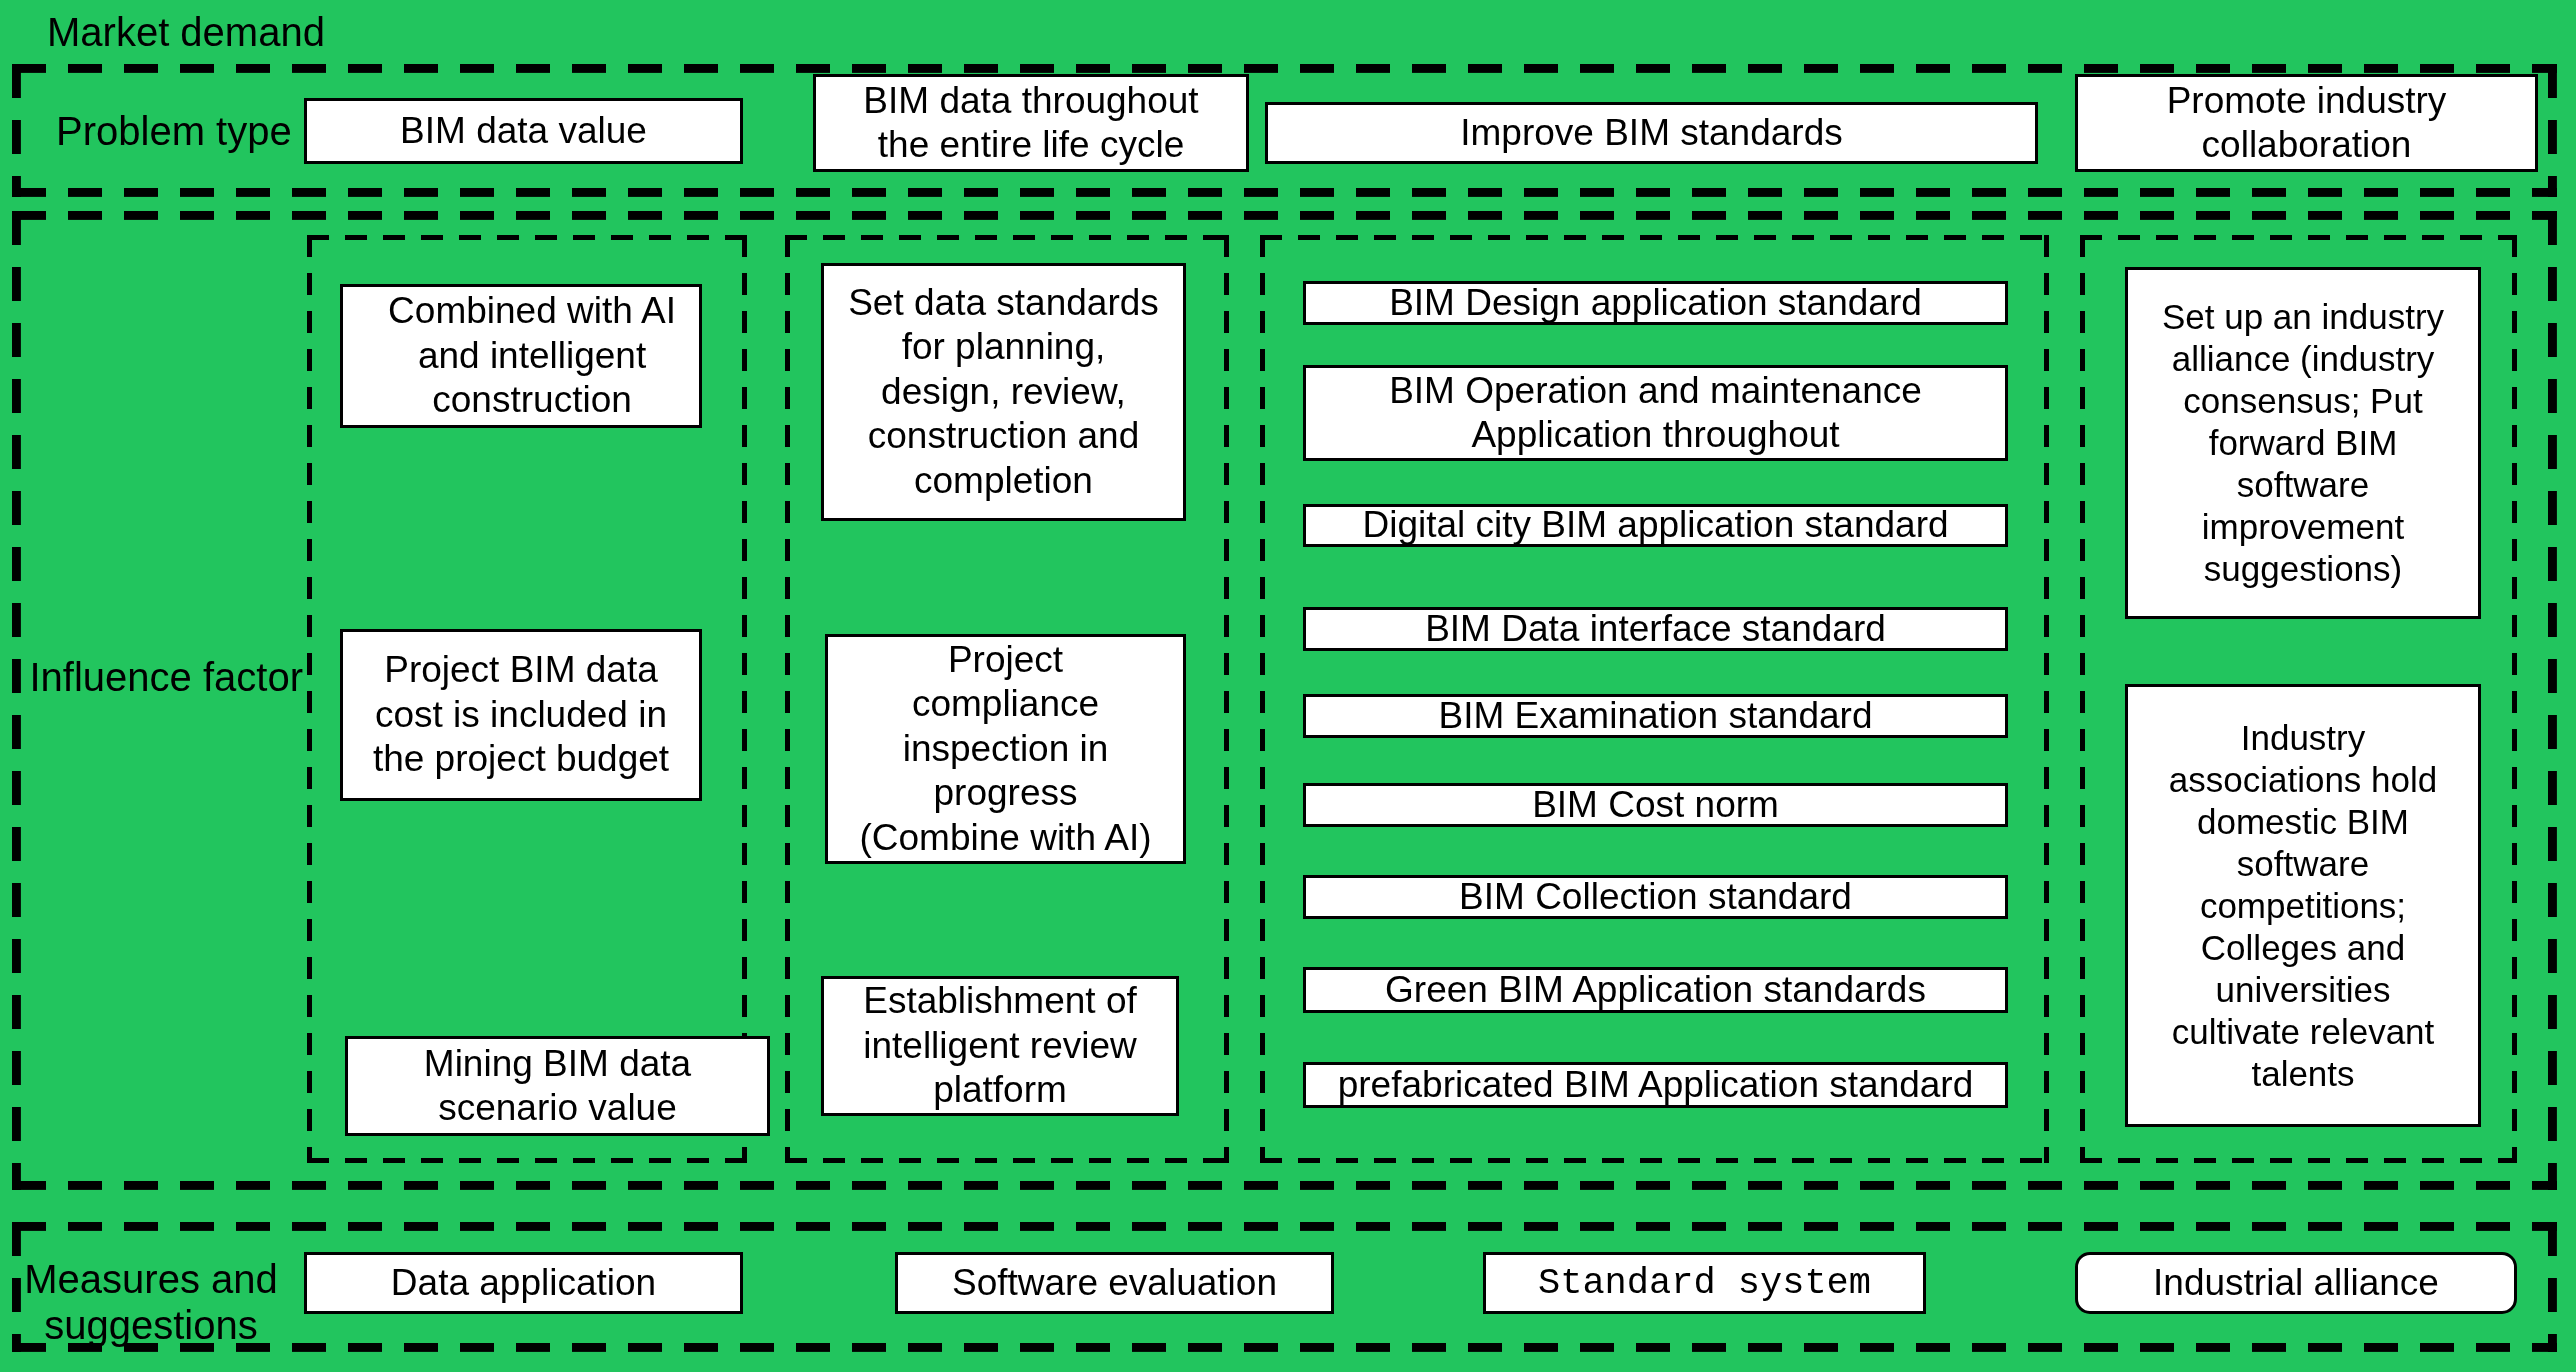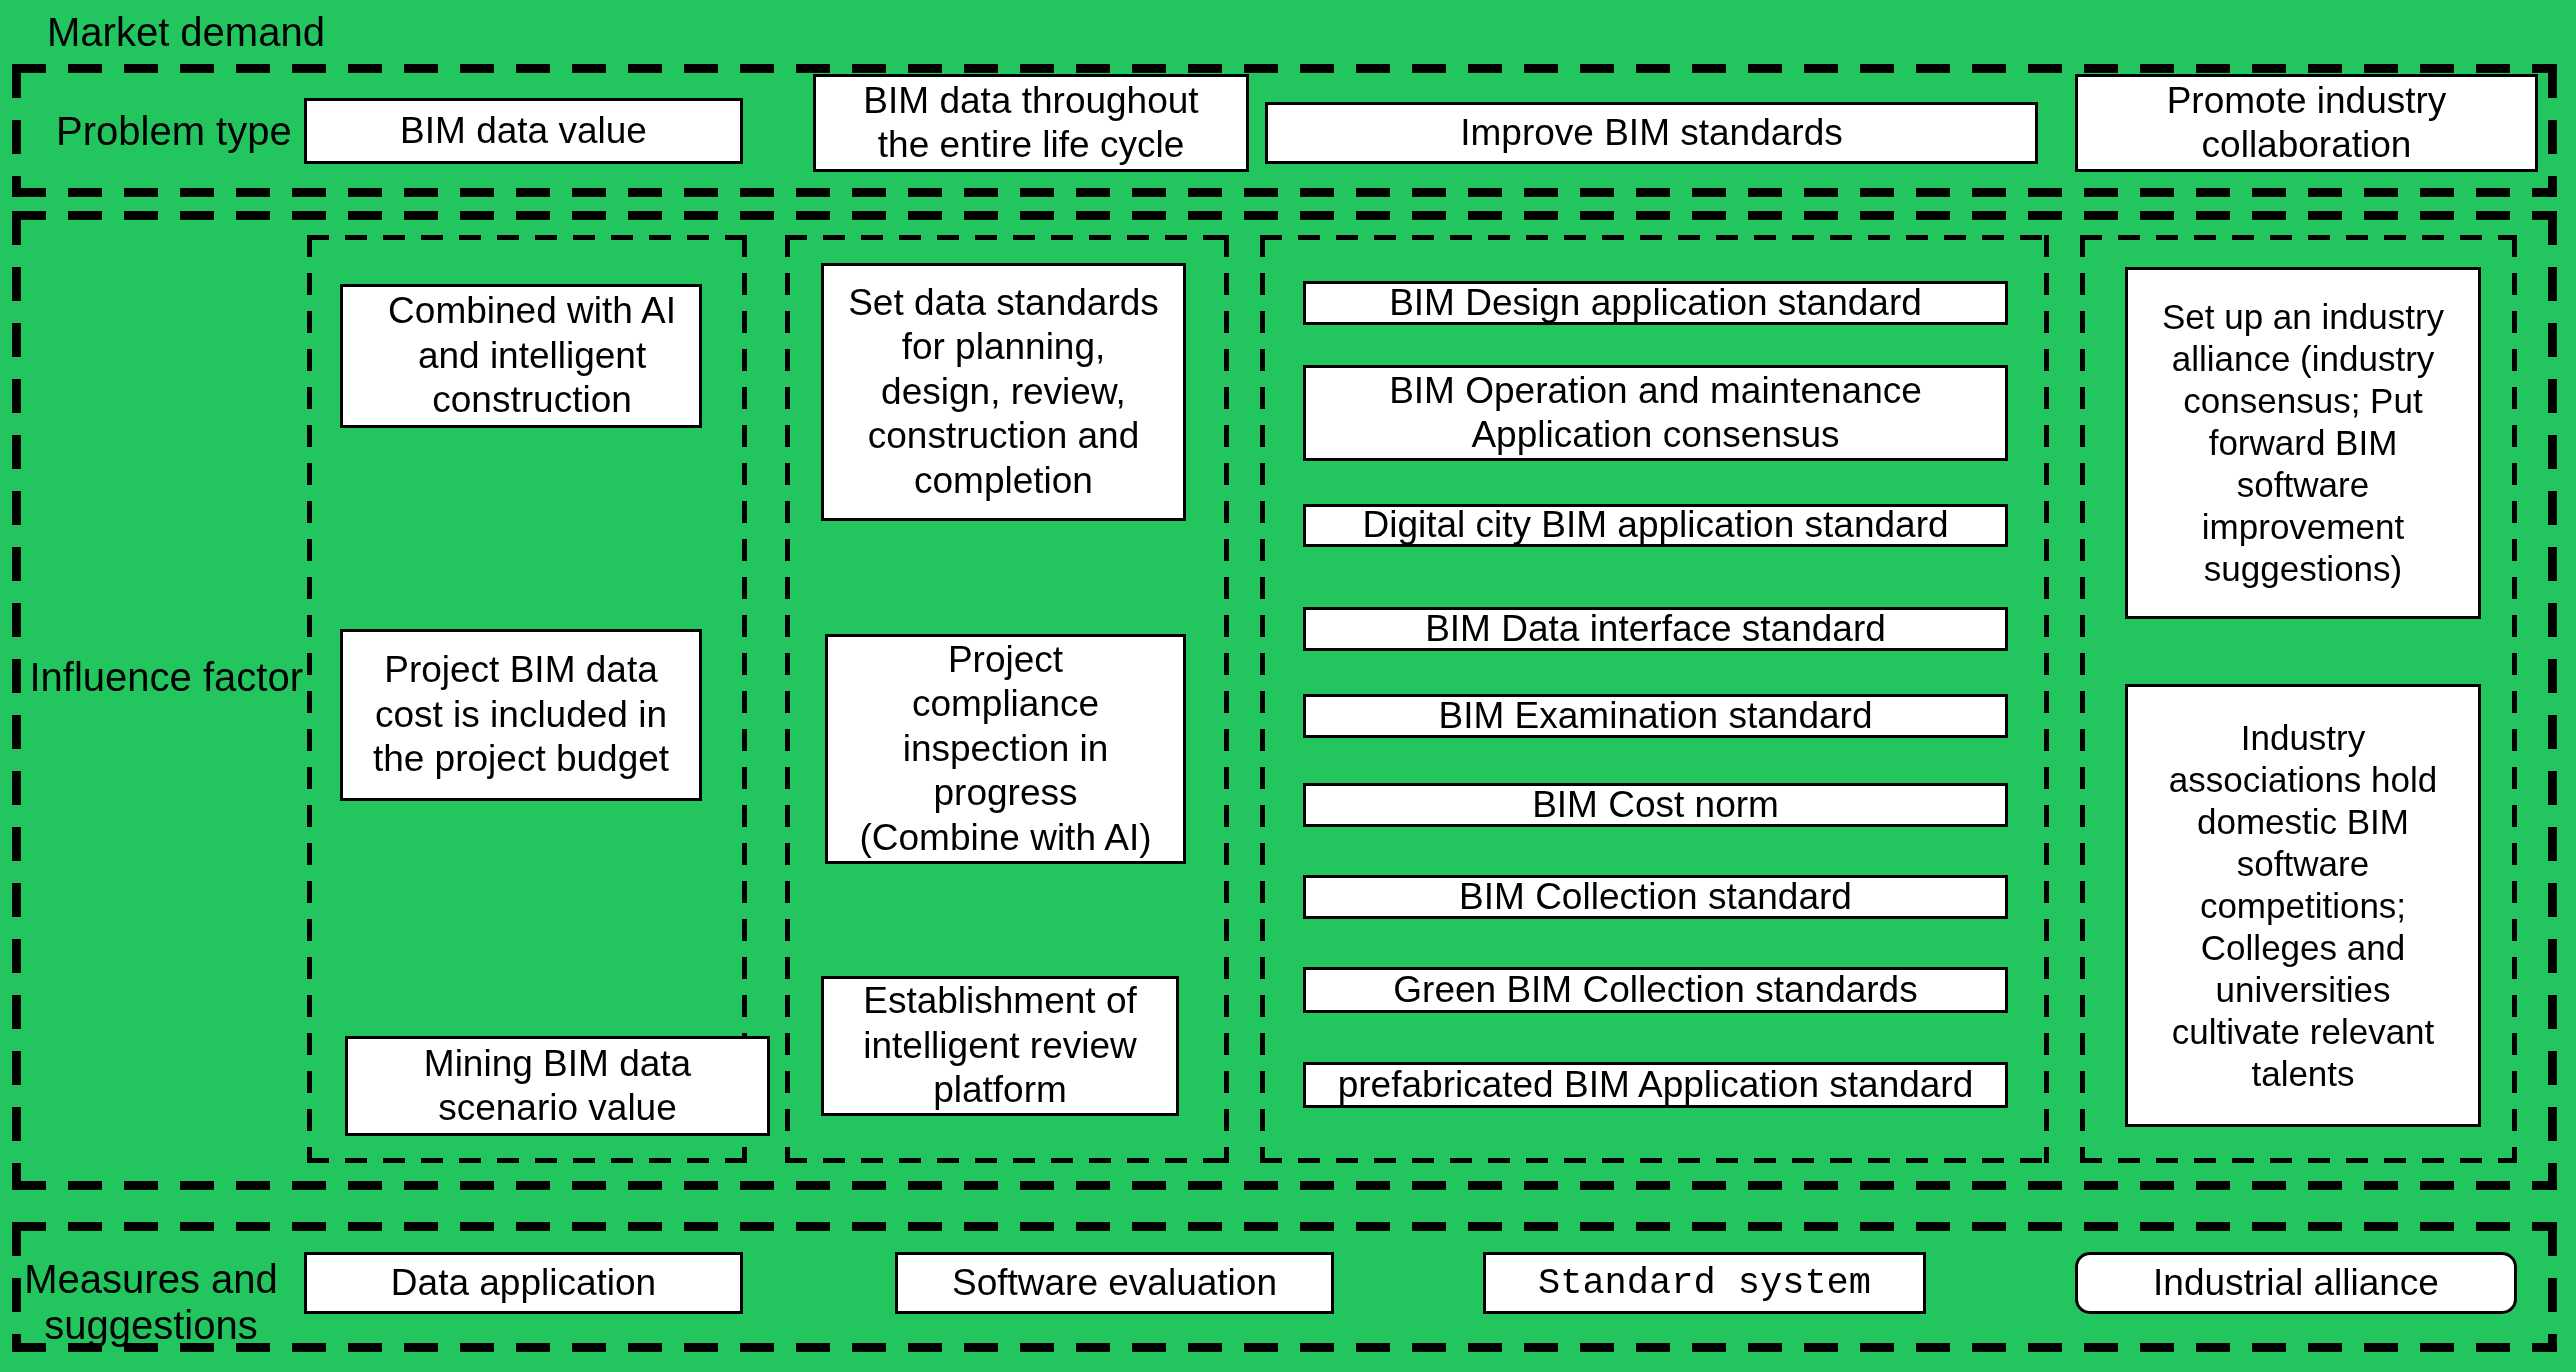--- a/index.html
+++ b/index.html
@@ -107,27 +107,27 @@
 compliance
 inspection in
 progress
 (Combine with AI)</div>
   <div class="abs sbox" style="left:821px; top:976px; width:358px; height:140px;">Establishment of
 intelligent review
 platform</div>
 
   <div class="abs sbox" style="left:1303px; top:281px;  width:705px; height:44px;">BIM Design application standard</div>
   <div class="abs sbox" style="left:1303px; top:365px;  width:705px; height:96px;">BIM Operation and maintenance
-Application consensus</div>
+Application throughout</div>
   <div class="abs sbox" style="left:1303px; top:504px;  width:705px; height:43px;">Digital city BIM application standard</div>
   <div class="abs sbox" style="left:1303px; top:607px;  width:705px; height:44px;">BIM Data interface standard</div>
   <div class="abs sbox" style="left:1303px; top:694px;  width:705px; height:44px;">BIM Examination standard</div>
   <div class="abs sbox" style="left:1303px; top:783px; width:705px; height:44px;">BIM Cost norm</div>
   <div class="abs sbox" style="left:1303px; top:875px; width:705px; height:44px;">BIM Collection standard</div>
-  <div class="abs sbox" style="left:1303px; top:967px; width:705px; height:46px;">Green BIM Collection standards</div>
+  <div class="abs sbox" style="left:1303px; top:967px; width:705px; height:46px;">Green BIM Application standards</div>
   <div class="abs sbox" style="left:1303px; top:1062px; width:705px; height:46px;">prefabricated BIM Application standard</div>
 
   <div class="abs sbox small" style="left:2125px; top:267px; width:356px; height:352px;">Set up an industry
 alliance (industry
 consensus; Put
 forward BIM
 software
 improvement
 suggestions)</div>
   <div class="abs sbox small" style="left:2125px; top:684px; width:356px; height:443px;">Industry

